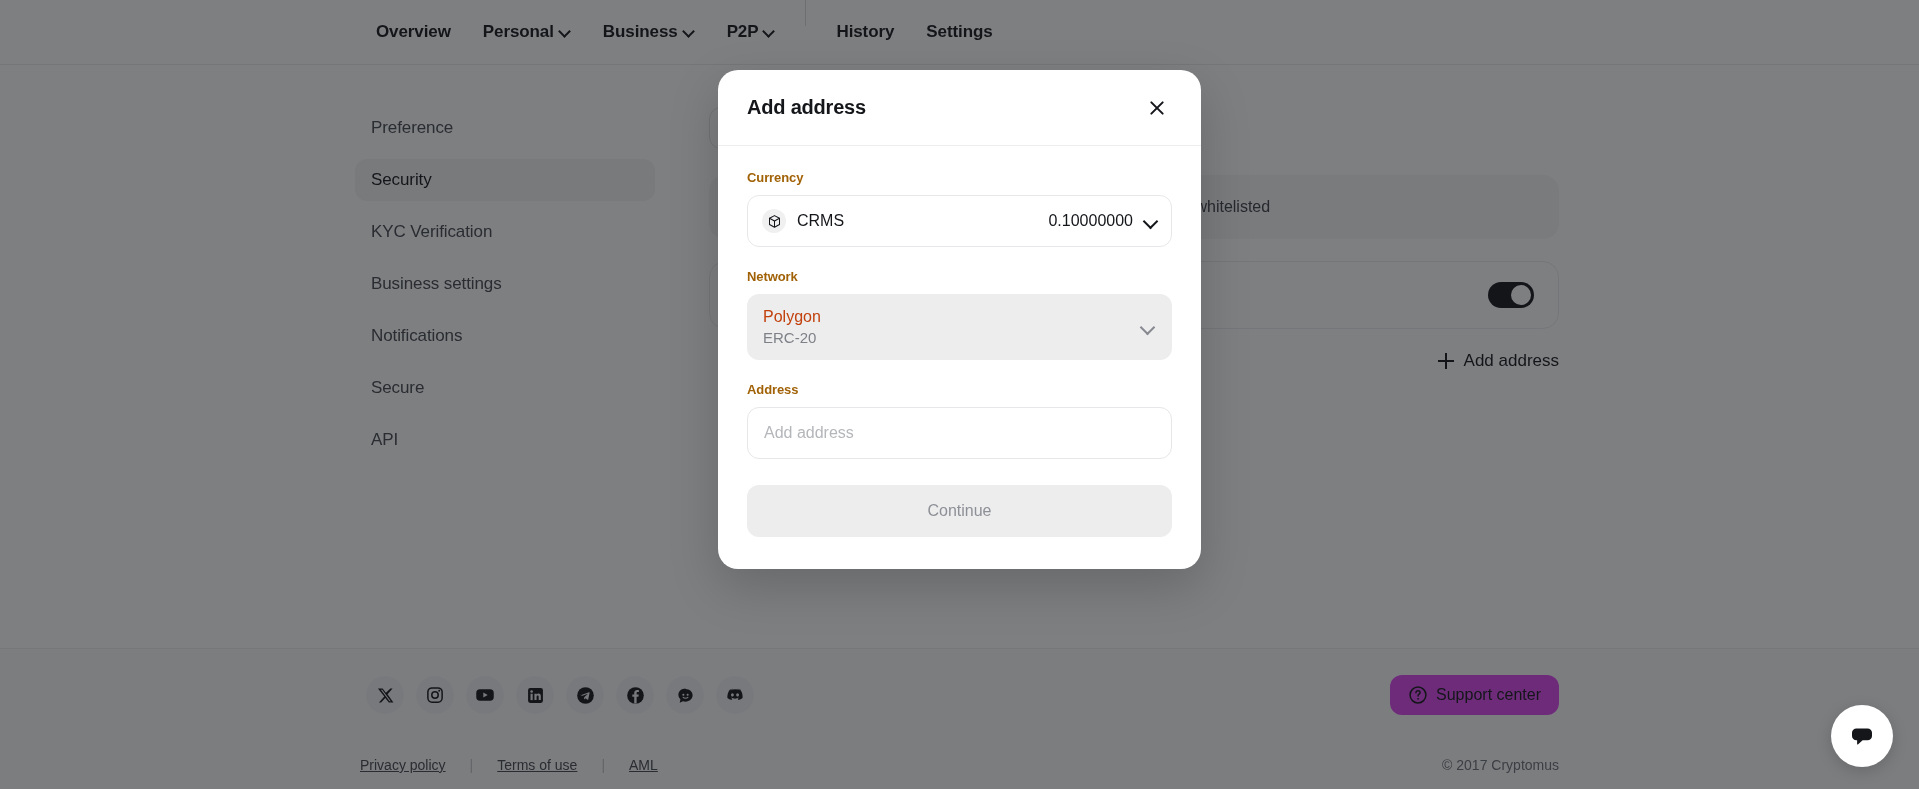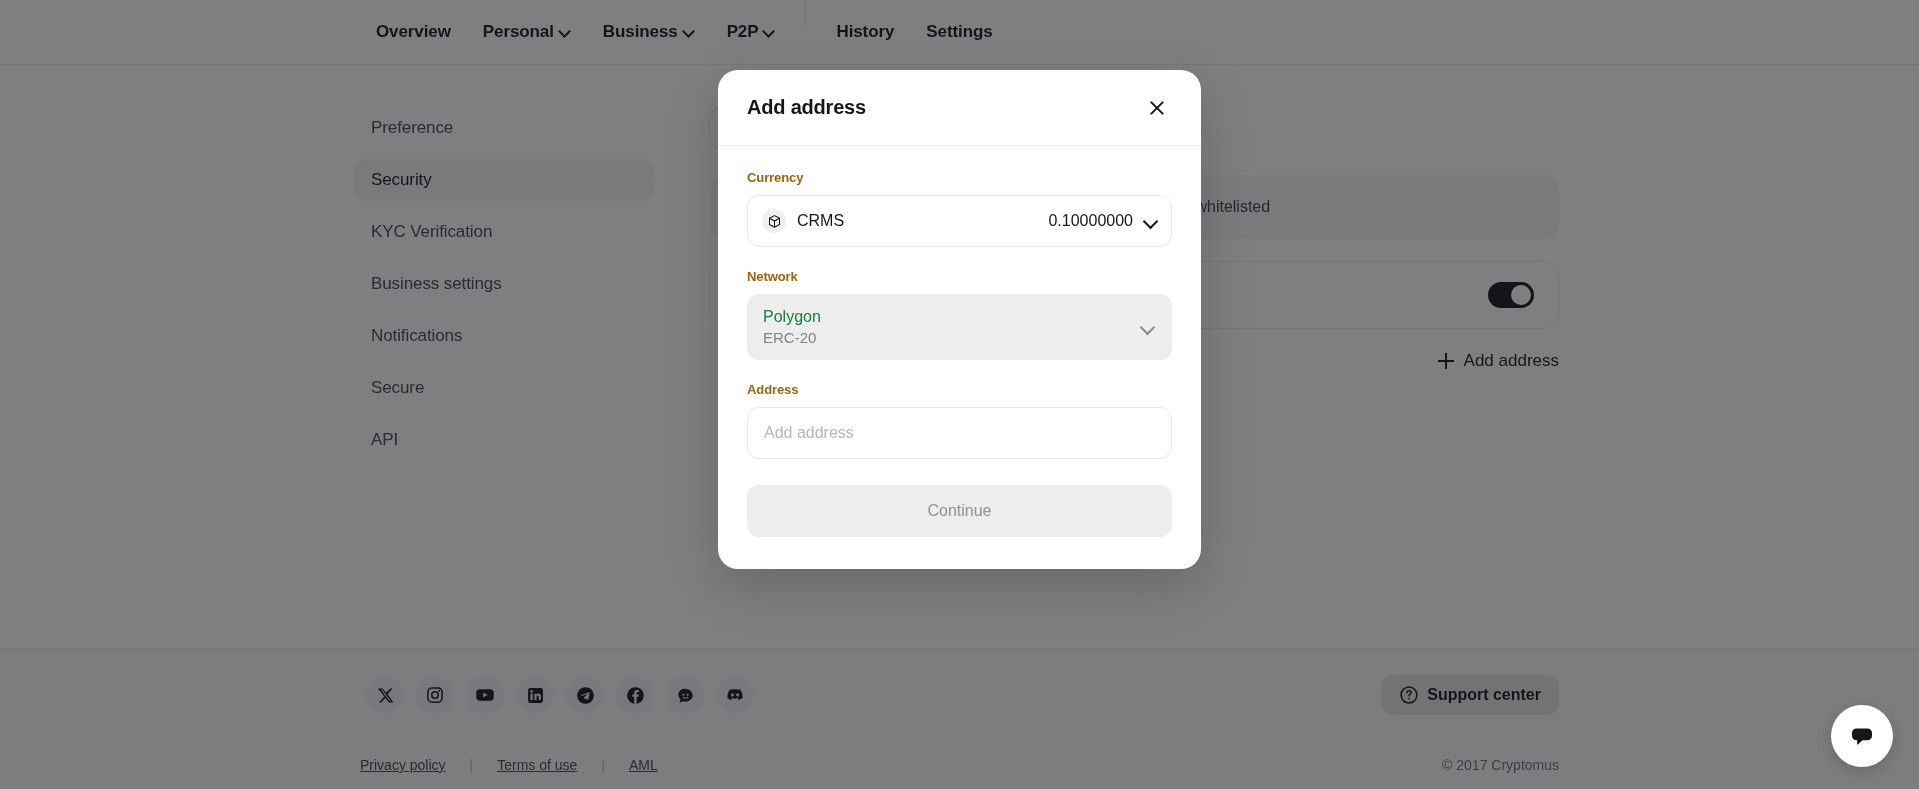--- a/index.html
+++ b/index.html
@@ -192,27 +192,26 @@
     display: flex;
     align-items: center;
     justify-content: center;
     cursor: pointer;
   }
   .soc svg { display: block; }
   .support {
     display: flex;
     align-items: center;
     gap: 8px;
-    background: #e5e5e5;
+    background: #d946ef;
     border-radius: 12px;
     padding: 10px 18px;
     font-size: 16px;
     color: #14161a;
     cursor: pointer;
-    font-weight: bold;
   }
   .footer-bot {
     height: 48px;
     display: flex;
     align-items: center;
     justify-content: space-between;
     padding: 0 360px;
   }
   .legal { display: flex; align-items: center; gap: 24px; }
   .legal a {
@@ -336,21 +335,21 @@
     height: 66px;
     background: #ededee;
     border-radius: 12px;
     display: flex;
     align-items: center;
     justify-content: space-between;
     padding: 0 18px 0 16px;
     cursor: pointer;
     margin-bottom: 22px;
   }
-  .net-main { font-size: 16px; color: #15803d; line-height: 1.35; }
+  .net-main { font-size: 16px; color: #c2410c; line-height: 1.35; }
   .net-sub  { font-size: 15px; color: #7e8187; line-height: 1.35; }
 
   .address-input {
     height: 52px;
     border: 1px solid #e7e7e9;
     border-radius: 12px;
     width: 100%;
     padding: 0 16px;
     font-size: 16px;
     font-family: "Liberation Sans", sans-serif;

